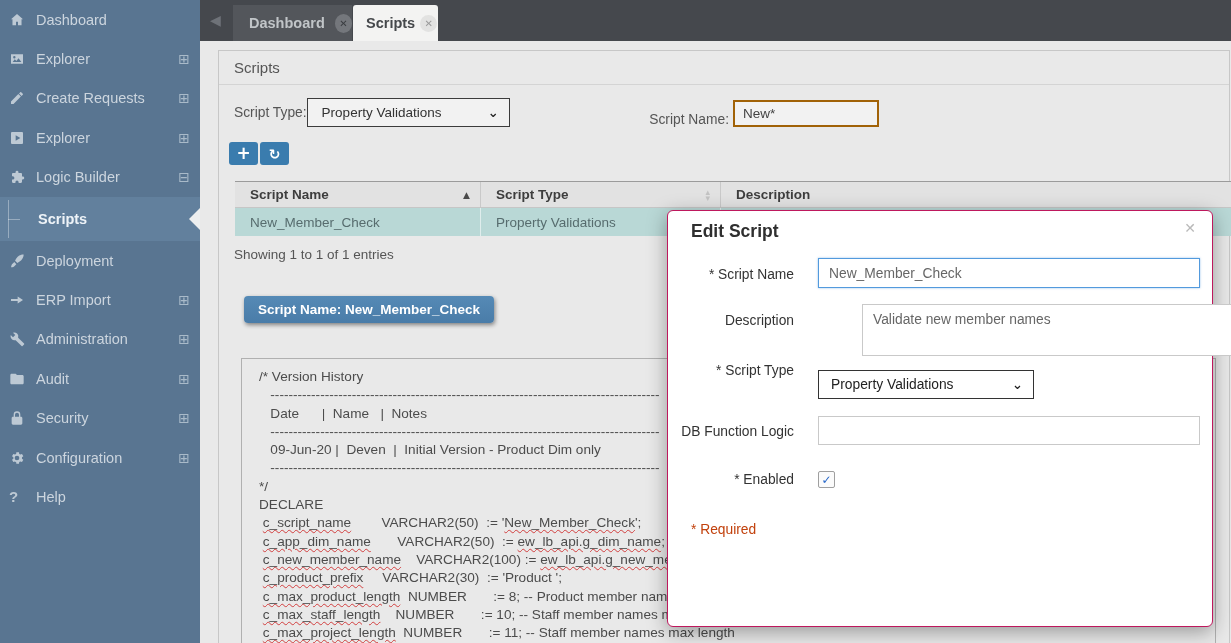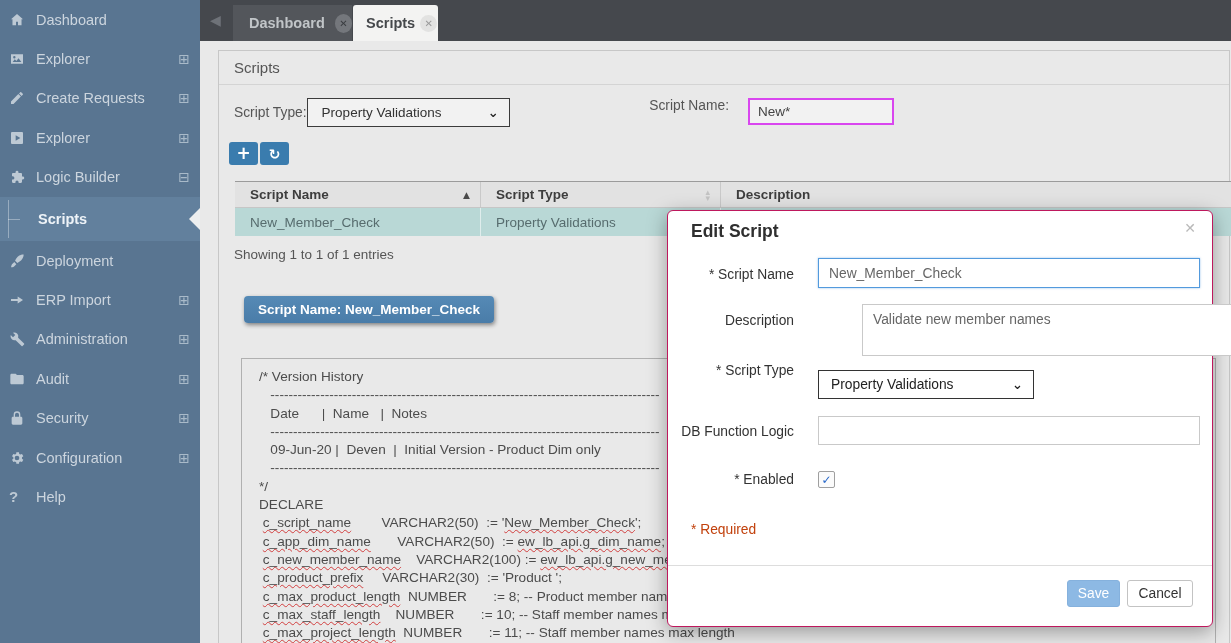--- a/index.html
+++ b/index.html
@@ -39,23 +39,23 @@
   .content{position:absolute;left:200px;top:41px;width:1031px;height:602px;background:#e9e9e9;z-index:1;}
   .panel{position:absolute;left:18px;top:9px;width:1012px;height:800px;border:1px solid #c7c7c7;box-sizing:border-box;}
   .panel-header{height:33px;line-height:33px;padding-left:15px;font-size:15px;color:#555;border-bottom:1px solid #d4d4d4;}
 
   .f-type{position:absolute;left:15px;top:47px;height:29px;display:flex;align-items:center;}
   .f-type label,.f-name label{font-size:13.8px;color:#555;}
   .f-type label{}
   .select{width:203px;height:29px;border:1px solid #3c3c3c;background:#f2f2f2;display:flex;
     align-items:center;box-sizing:border-box;padding:0 10px 0 14px;font-size:13.5px;color:#333;cursor:pointer;}
   .select .chev{margin-left:auto;font-family:"DejaVu Sans",sans-serif;font-weight:700;color:#222;font-size:13px;}
-  .f-name{position:absolute;left:427px;top:47px;height:29px;display:flex;align-items:flex-start;gap:15px;}
+  .f-name{position:absolute;left:427px;top:47px;height:29px;display:flex;align-items:flex-end;}
   .f-name label{width:83px;text-align:right;margin-right:4px;}
-  .name-input{width:146px;height:27px;border:2px solid #d946ef;background:#f2f2f2;box-sizing:border-box;
+  .name-input{width:146px;height:27px;border:2px solid #a16207;background:#f2f2f2;box-sizing:border-box;
     padding:8px 8px;font-size:13.5px;color:#444;font-family:inherit;}
 
   .toolbar{position:absolute;left:10px;top:91px;display:flex;gap:2px;}
   .tbtn{width:29px;height:23px;background:#3a7cae;border:none;border-radius:3px;color:#fff;
     display:flex;align-items:center;justify-content:center;cursor:pointer;padding:0;}
   .tbtn .glyph{font-family:"DejaVu Sans",sans-serif;font-weight:700;}
   .tbtn .plus{font-size:17px;line-height:1;}
   .tbtn .refresh{font-size:14px;line-height:1;}
 
   .table{position:absolute;left:16px;top:130px;width:1010px;text-align:right;}
@@ -332,19 +332,15 @@
     <label class="mlabel" style="top:213px">DB Function Logic</label>
     <input class="minput" id="m-db" value="" style="">
 
     <label class="mlabel" style="top:261px">* Enabled</label>
     <span class="mcheck">
         <span>✓</span>
       </span>
 
     <div class="m-required">* Required</div>
 
-    <div class="m-footer">
-      <button class="m-save">Save</button>
-      <button class="m-cancel">Cancel</button>
-    </div>
   </div>
 
 </div>
 
 </body></html>

